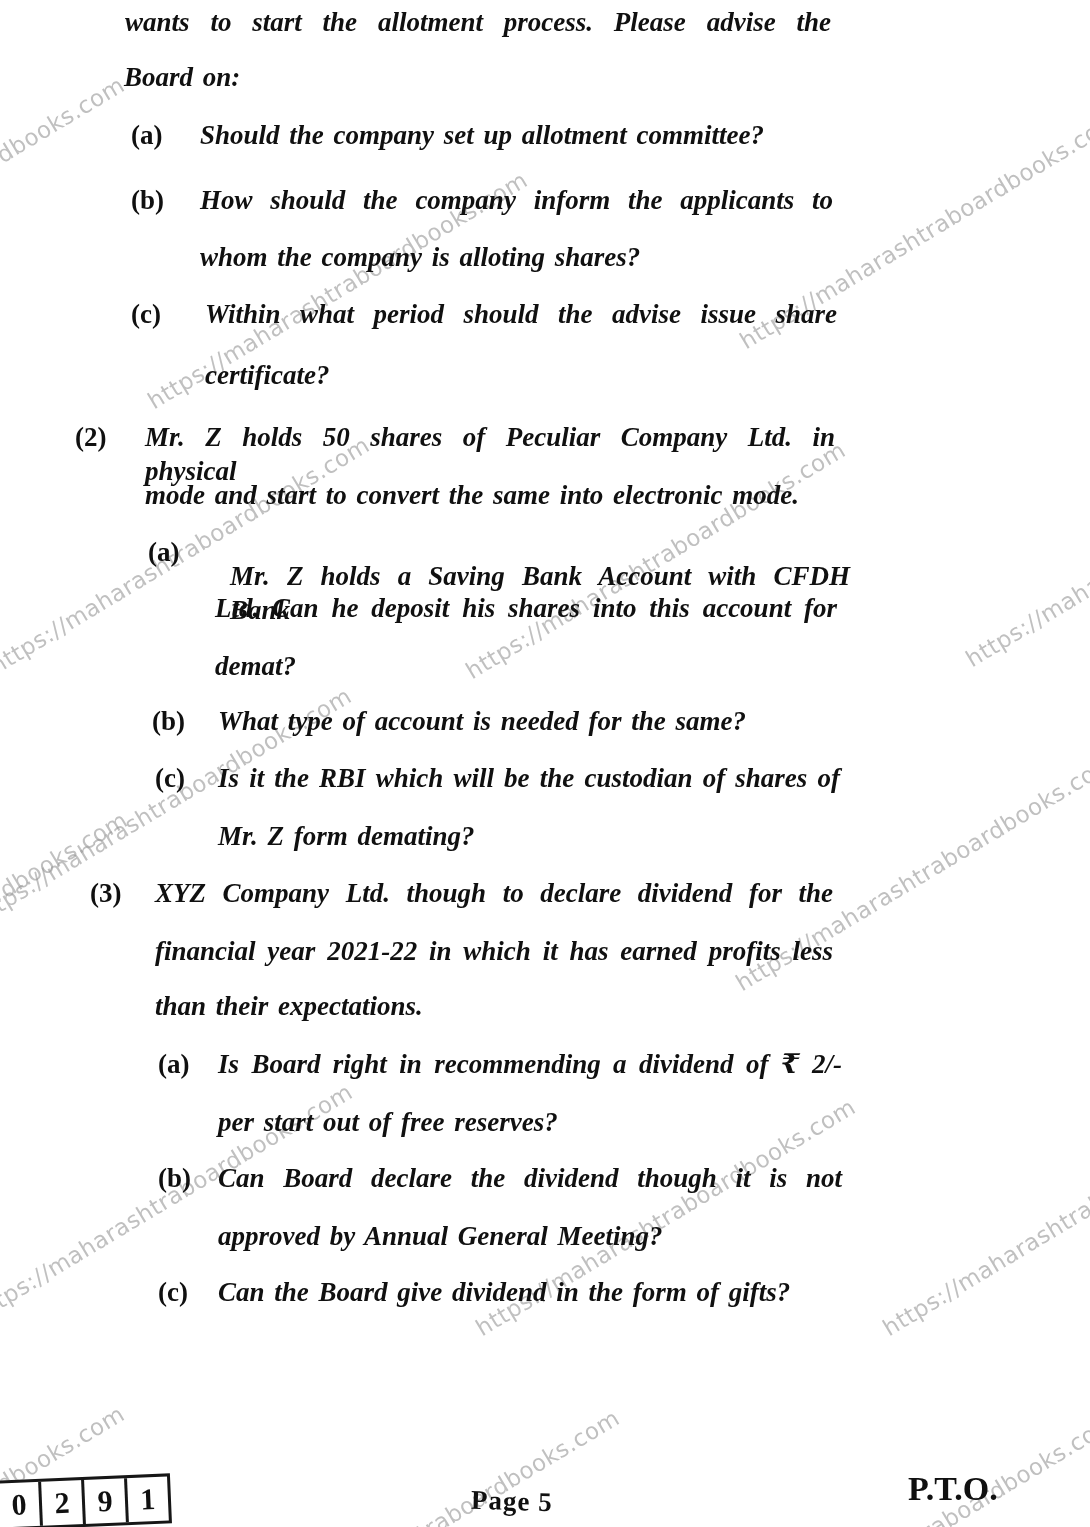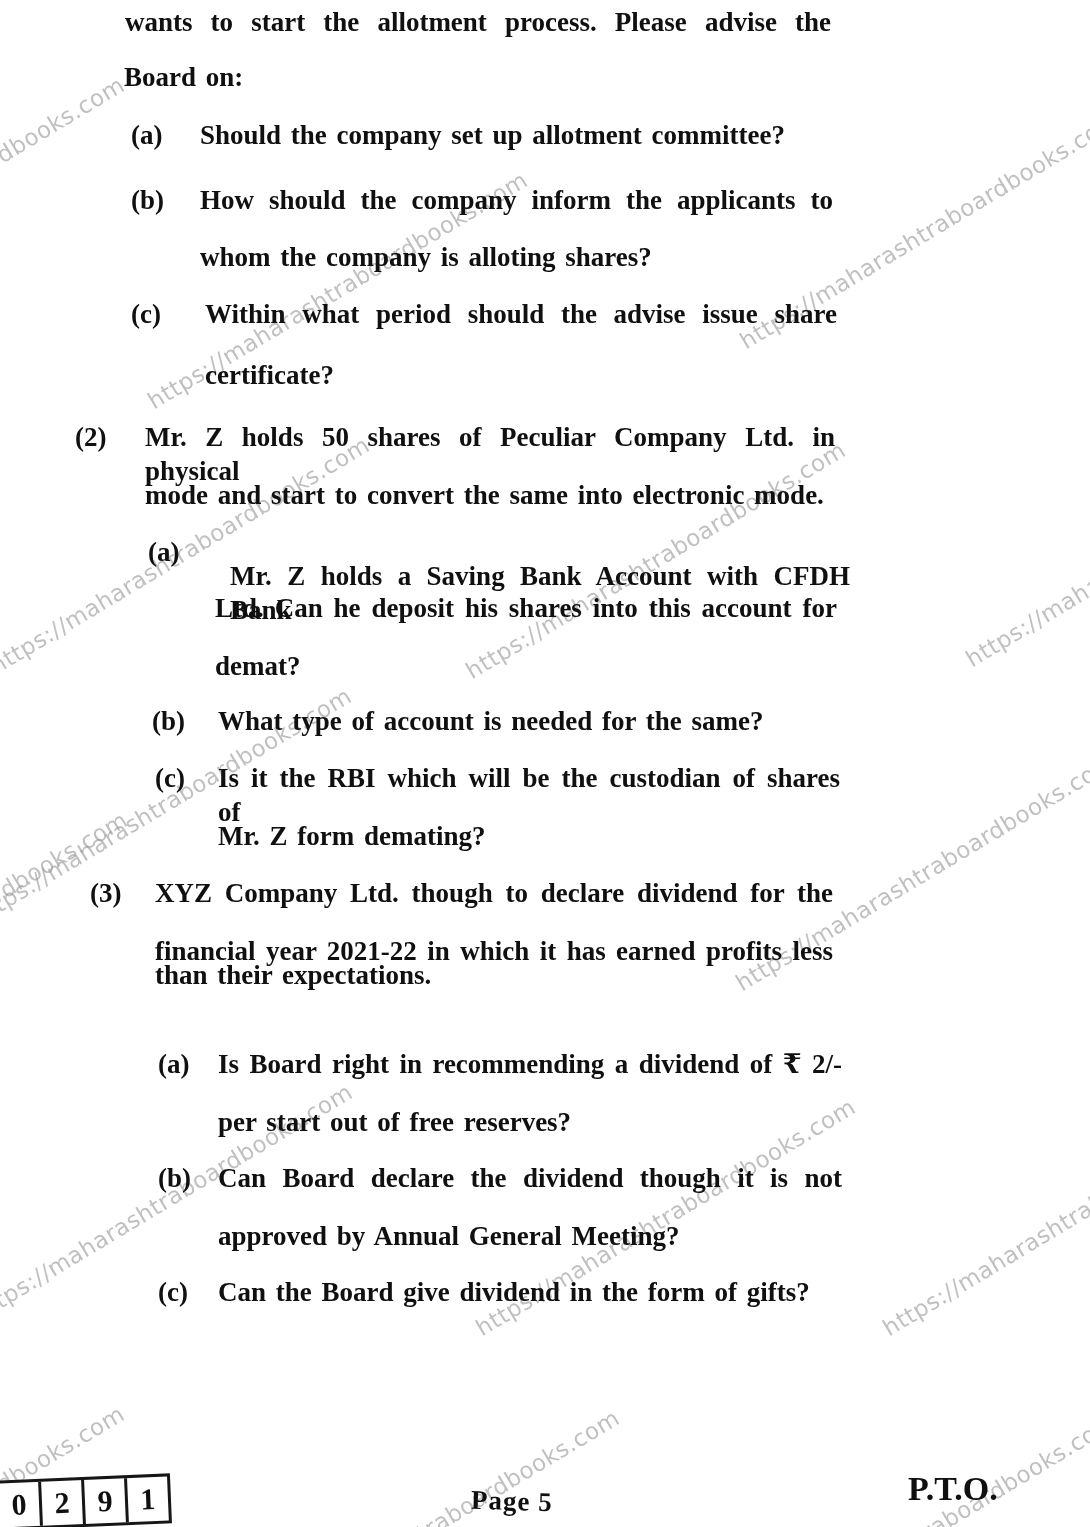--- a/index.html
+++ b/index.html
@@ -26,20 +26,21 @@
   }
   
   .bline{
     position:absolute;
     z-index:2;
     font-size:27px;
     font-weight:600;
     line-height:34px;
     word-spacing:3px;
     white-space:nowrap;
+    font-style:italic;
   }
   .bline.just{
     white-space:normal;
     text-align:justify;
     text-align-last:justify;
   }
   .marker{
     position:absolute;
     z-index:2;
     font-size:27px;
@@ -120,21 +121,21 @@
       <div class="bline just" style="left: 215px; top: 591px; width: 622px;">Ltd. Can he deposit his shares into this account for</div>
       <div class="bline" style="left: 215px; top: 649px; width: 622px;">demat?</div>
       <span class="marker" style="left: 152px; top: 704px;">(b)</span>
       <div class="bline" style="left: 218px; top: 704px; width: 620px;">What type of account is needed for the same?</div>
       <span class="marker" style="left: 155px; top: 761px;">(c)</span>
       <div class="bline just" style="left: 218px; top: 761px; width: 622px;">Is it the RBI which will be the custodian of shares of</div>
       <div class="bline" style="left: 218px; top: 819px; width: 620px;">Mr. Z form demating?</div>
       <span class="marker" style="left: 90px; top: 876px;">(3)</span>
       <div class="bline just" style="left: 155px; top: 876px; width: 678px;">XYZ Company Ltd. though to declare dividend for the</div>
       <div class="bline just" style="left: 155px; top: 934px; width: 678px;">financial year 2021-22 in which it has earned profits less</div>
-      <div class="bline" style="left: 155px; top: 958px; width: 678px;">than their expectations.</div>
+      <div class="bline" style="left: 155px; top: 989px; width: 678px;">than their expectations.</div>
       <span class="marker" style="left: 158px; top: 1047px;">(a)</span>
       <div class="bline just" style="left: 218px; top: 1047px; width: 624px;">Is Board right in recommending a dividend of ₹ 2/-</div>
       <div class="bline" style="left: 218px; top: 1105px; width: 622px;">per start out of free reserves?</div>
       <span class="marker" style="left: 158px; top: 1161px;">(b)</span>
       <div class="bline just" style="left: 218px; top: 1161px; width: 624px;">Can Board declare the dividend though it is not</div>
       <div class="bline" style="left: 218px; top: 1219px; width: 622px;">approved by Annual General Meeting?</div>
       <span class="marker" style="left: 158px; top: 1275px;">(c)</span>
       <div class="bline" style="left: 218px; top: 1275px; width: 622px;">Can the Board give dividend in the form of gifts?</div>
     </div>
 

